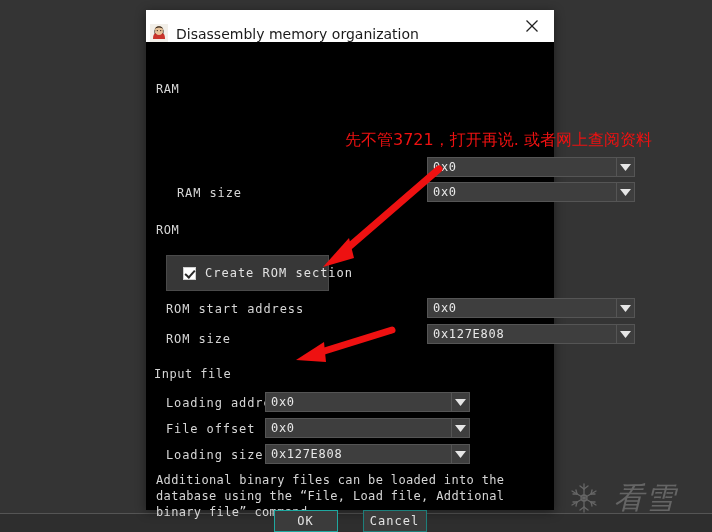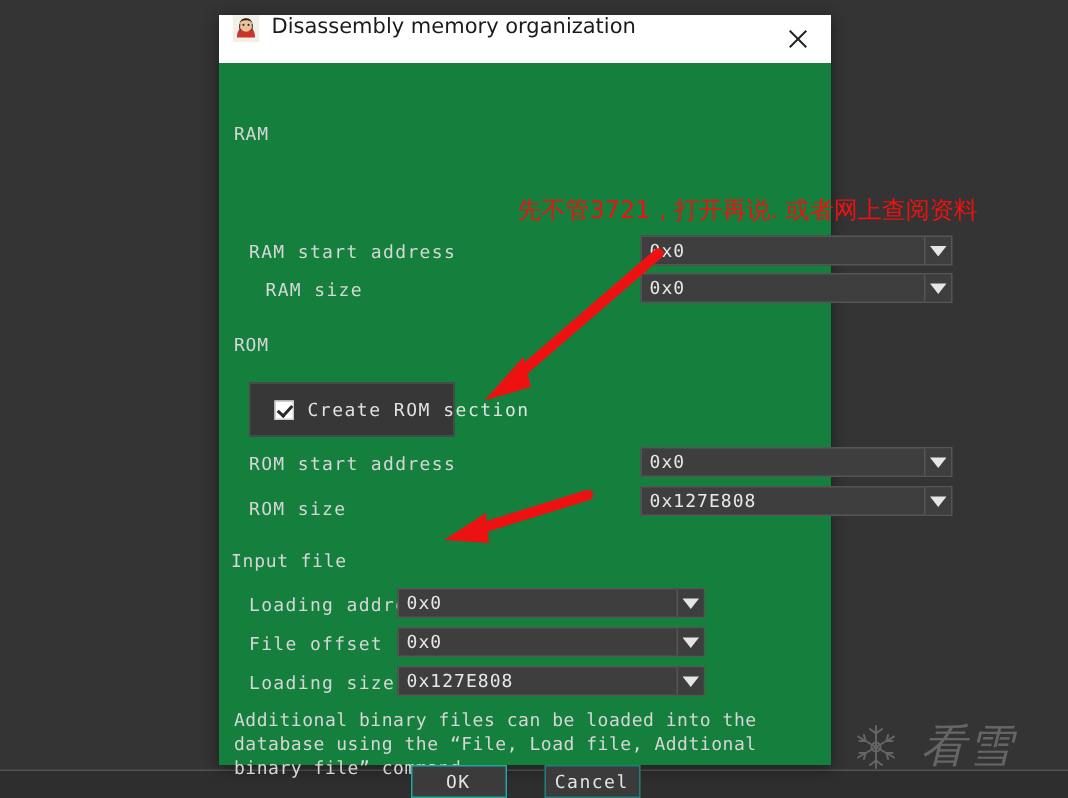--- a/index.html
+++ b/index.html
@@ -65,22 +65,22 @@
     top: 10px;
     width: 408px;
     height: 500px;
     background: #373737;
     box-shadow: 0 2px 10px rgba(0,0,0,0.45);
   }
   #titlebar {
     height: 32px;
     background: #ffffff;
     display: flex;
-    align-items: flex-start;
-    padding: 0 0 0 9px;
+    align-items: flex-end;
+    padding: 0 0 0 4px;
     position: relative;
   }
   #titlebar .title-text {
     font-family: "DejaVu Sans", "Liberation Sans", sans-serif;
     font-size: 14px;
     color: #1a1a1a;
     margin-left: 8px;
     white-space: nowrap;
   }
   #app-icon {
@@ -97,21 +97,21 @@
     display: flex;
     align-items: center;
     justify-content: center;
     cursor: pointer;
   }
   #close-btn svg { display:block; }
 
   #dialog-body {
     position: relative;
     height: 468px;
-    background: #15803d;
+    background: #000000;
     color: #d6d6d6;
   }
 
   .group-label {
     position: absolute;
     font-size: 12px;
     color: #d6d6d6;
     letter-spacing: 0.5px;
   }
 
@@ -297,21 +297,20 @@
         <line x1="12.5" y1="1.5" x2="1.5" y2="12.5" stroke="#222" stroke-width="1.3"></line>
       </svg>
     </div>
   </div>
 
   <div id="dialog-body">
 
     <div class="group-label" style="left:10px; top:40px;">RAM</div>
 
 
-    <div class="field-label" style="left:20px; top:119px;">RAM start address</div>
     <div class="combo" style="left:281px; top:115px; width:208px;">
       <span class="combo-value">0x0</span>
       <span class="combo-arrow">
         <svg width="11" height="8" viewBox="0 0 11 8">
             <polygon points="0,1 11,1 5.5,8" fill="#e6e6e6"></polygon>
           </svg>
       </span>
     </div>
 
     <div class="field-label" style="left:31px; top:144px;">RAM size</div>
@@ -319,21 +318,21 @@
       <span class="combo-value">0x0</span>
       <span class="combo-arrow">
         <svg width="11" height="8" viewBox="0 0 11 8">
             <polygon points="0,1 11,1 5.5,8" fill="#e6e6e6"></polygon>
           </svg>
       </span>
     </div>
 
     <div class="group-label" style="left:10px; top:181px;">ROM</div>
 
-    <div class="checkbox-frame" style="left:20px; top:213px; width:137px; height:36px;">
+    <div class="checkbox-frame" style="left:20px; top:213px; width:163px; height:36px;">
       <span class="cb-box checked"></span>
       <span class="cb-label">Create ROM section</span>
     </div>
 
     <div class="field-label" style="left:20px; top:260px;">ROM start address</div>
     <div class="combo" style="left:281px; top:256px; width:208px;">
       <span class="combo-value">0x0</span>
       <span class="combo-arrow">
         <svg width="11" height="8" viewBox="0 0 11 8">
             <polygon points="0,1 11,1 5.5,8" fill="#e6e6e6"></polygon>

